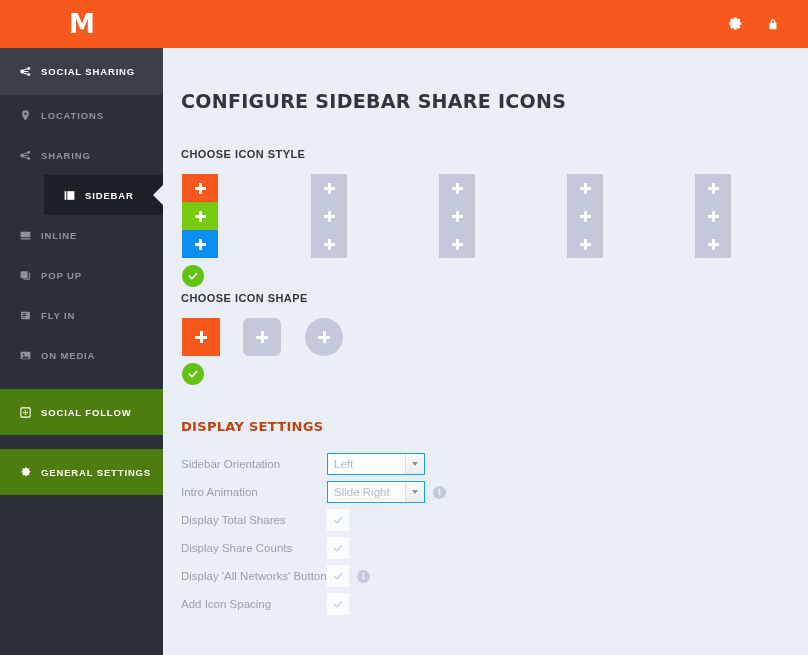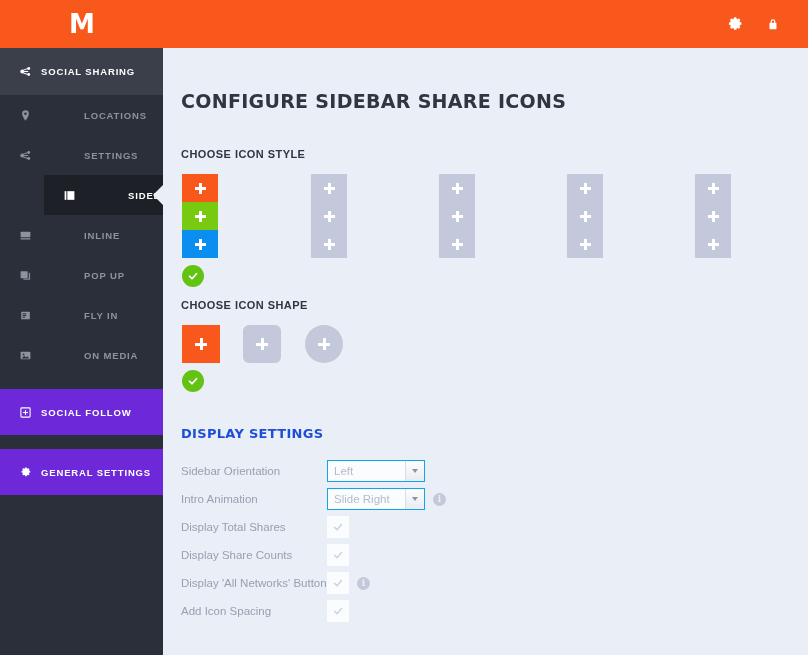--- a/index.html
+++ b/index.html
@@ -32,24 +32,24 @@
     font-size:9.5px; font-weight:bold; letter-spacing:0.85px;
   }
   .nav-item .ico {
     width:22px; flex:0 0 22px;
     display:flex; align-items:center; justify-content:flex-start;
     color:#8d929e;
   }
   .nav-item .lbl { white-space:nowrap; }
   .nav-item.header { background:#3a3f4a; color:#ffffff; height:47px; }
   .nav-item.header .ico { color:#ffffff; }
-  .nav-item.sub { background:#2b2f39;gap:43px; }
+  .nav-item.sub { background:#2b2f39; }
   .nav-item.sub.selected { background:#1d2026; color:#ffffff;margin-left:44px; }
   .nav-item.sub.selected .ico { color:#ffffff; }
-  .nav-item.plain { background:#6d28d9; color:#ffffff; height:46px; }
+  .nav-item.plain { background:#4d7c0f; color:#ffffff; height:46px; }
   .nav-item.plain .ico { color:#ffffff; }
   .nav-gap { height:14px; background:#2b2f39; }
   .notch {
     position:absolute; right:-1px; top:50%; transform:translateY(-50%);
     width:0; height:0;
     border-top:11px solid transparent;
     border-bottom:11px solid transparent;
     border-right:11px solid #eaeef6;
   }
 
@@ -124,21 +124,21 @@
   .shape-box .plus::before { left:4.5px; top:0; width:3px; height:12px; }
   .shape-box .plus::after { left:0; top:4.5px; width:12px; height:3px; }
   .shape-sq      { background:#f8581c; }
   .shape-rounded { background:#c3c9da; border-radius:6px; }
   .shape-circle  { background:#c3c9da; border-radius:50%; }
 
   
   #display-title {
     margin-top:6px; margin-bottom:16px;
     font-size:13px; font-weight:bold; letter-spacing:0.3px;
-    color:#1d4ed8;
+    color:#c2410c;
     font-family:"DejaVu Sans", sans-serif;
   }
   .set-row {
     display:flex; align-items:center;
     height:28px;
   }
   .set-label {
     width:146px; flex:0 0 146px;
     font-size:11.5px; color:#98a0b0;
   }
@@ -210,21 +210,21 @@
           <span class="ico">
             <svg width="13" height="13" viewBox="0 0 24 24" fill="currentColor" aria-hidden="true">
               <circle cx="6" cy="12" r="3.6"></circle>
               <circle cx="18" cy="6.5" r="2.6"></circle>
               <circle cx="18" cy="17.5" r="2.6"></circle>
               <rect x="8" y="11" width="9" height="2"></rect>
               <rect x="8" y="8.5" width="9" height="1.8" transform="rotate(-18 8 9.4)"></rect>
               <rect x="8" y="13.8" width="9" height="1.8" transform="rotate(18 8 14.7)"></rect>
             </svg>
           </span>
-          <span class="lbl">SETTINGS</span>
+          <span class="lbl">SHARING</span>
         </div>
         <div class="nav-item sub selected">
           <span class="ico">
             <svg width="13" height="13" viewBox="0 0 24 24" fill="currentColor" aria-hidden="true">
               <rect x="3" y="4" width="3.2" height="16"></rect>
               <rect x="8" y="4" width="13" height="16"></rect>
             </svg>
           </span>
           <span class="lbl">SIDEBAR</span>
           <span class="notch"></span>
@@ -378,21 +378,21 @@
             <div class="tile" style="background: rgb(195, 201, 218);">
               <span class="plus"></span>
             </div>
             <div class="tile" style="background: rgb(195, 201, 218);">
               <span class="plus"></span>
             </div>
           </div>
         </div>
       </div>
 
-    <div class="section-title" style="margin-top:10px;">CHOOSE ICON SHAPE</div>
+    <div class="section-title" style="margin-top:3px;">CHOOSE ICON SHAPE</div>
     <div id="shape-row">
         <div class="shape-opt" style="left: 1px;">
           <div class="shape-box shape-sq">
             <span class="plus"></span>
           </div>
           <div class="check-badge">
             <svg width="12" height="12" viewBox="0 0 24 24" fill="none" stroke="#ffffff" stroke-width="3.4" stroke-linecap="round" stroke-linejoin="round">
               <polyline points="5,12.5 10,17.5 19,7.5"></polyline>
             </svg>
           </div>

